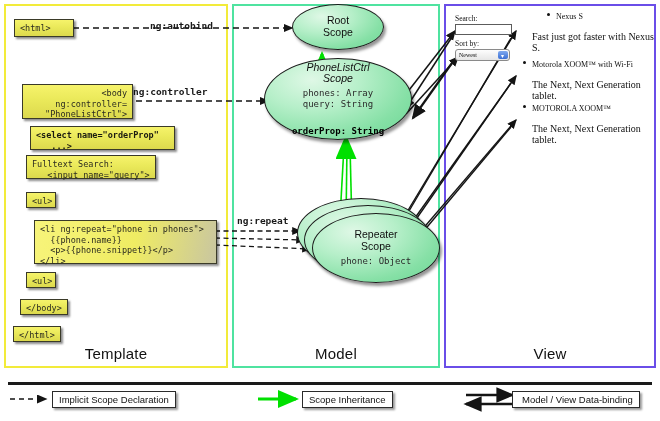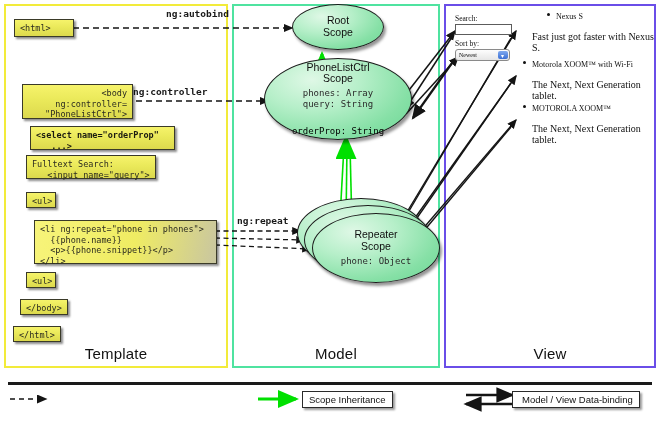--- a/index.html
+++ b/index.html
@@ -116,21 +116,21 @@
     <path d="M401,222 L516,31" stroke="#141414" stroke-width="1.4" fill="none" marker-end="url(#ahB)"></path>
     <path d="M511,38 L399,228" stroke="#141414" stroke-width="1.4" fill="none" marker-end="url(#ahB)"></path>
 
     <path d="M405,232 L516,76" stroke="#141414" stroke-width="1.4" fill="none" marker-end="url(#ahB)"></path>
     <path d="M511,83 L403,238" stroke="#141414" stroke-width="1.4" fill="none" marker-end="url(#ahB)"></path>
 
     <path d="M409,245 L516,120" stroke="#141414" stroke-width="1.4" fill="none" marker-end="url(#ahB)"></path>
     <path d="M511,127 L407,251" stroke="#141414" stroke-width="1.4" fill="none" marker-end="url(#ahB)"></path>
   </svg>
 
-  <div class="arrow-label" style="left:150px;top:8px;margin-left:16px;">ng:autobind</div>
+  <div class="arrow-label" style="left:150px;top:20px;">ng:autobind</div>
   <div class="arrow-label" style="left:133px;top:86px;">ng:controller</div>
   <div class="arrow-label" style="left:237px;top:215px;">ng:repeat</div>
 
   <div class="codebox" style="left:14px;top:19px;width:60px;height:18px;">&lt;html&gt;</div>
 
   <div class="codebox" style="left:22px;top:84px;width:111px;height:35px;text-align:right;">&lt;body
  ng:controller=
  "PhoneListCtrl"&gt;</div>
 
   <div class="codebox b" style="left:30px;top:126px;width:145px;height:24px;">&lt;select name="orderProp"
@@ -151,25 +151,25 @@
   <div class="codebox" style="left:20px;top:299px;width:48px;height:16px;">&lt;/body&gt;</div>
 
   <div class="codebox" style="left:13px;top:326px;width:48px;height:16px;">&lt;/html&gt;</div>
 
   <div class="scope" style="left:292px;top:4px;width:92px;height:46px;">
     <div class="ttl" style="white-space:pre-line;">Root
 Scope</div>
   </div>
 
   <div class="scope" style="left:264px;top:58px;width:148px;height:82px;">
-    <div class="ttl" style="white-space:pre-line;">PhoneListCtrl
+    <div class="ttl" style="white-space:pre-line;font-style:italic;">PhoneListCtrl
 Scope</div>
     <div class="props">phones: Array
 query: String</div>
-    <div class="props" style="font-weight:normal;margin-top:16px;color:#000;">orderProp: String</div>
+    <div class="props" style="font-weight:bold;margin-top:16px;color:#000;">orderProp: String</div>
   </div>
 
   <div class="stack-back" style="left:297px;top:198px;width:128px;height:70px;"></div>
   <div class="stack-back" style="left:304px;top:205px;width:128px;height:70px;"></div>
   <div class="scope" style="left:312px;top:213px;width:128px;height:70px;">
     <div class="ttl" style="white-space:pre-line;">Repeater
 Scope</div>
     <div class="props">phone: Object</div>
   </div>
 
@@ -211,17 +211,18 @@
         <marker id="lhG" markerWidth="7" markerHeight="7" refX="6" refY="3" orient="auto">
           <path d="M0,0 L7,3 L0,6 z" fill="#00e000"></path>
         </marker>
       </defs>
       <path d="M10,19 L46,19" stroke="#141414" stroke-width="1.5" fill="none" stroke-dasharray="5,4" marker-end="url(#lhB)"></path>
       <path d="M258,19 L296,19" stroke="#00e000" stroke-width="3" fill="none" marker-end="url(#lhG)"></path>
       <path d="M466,15 L512,15" stroke="#141414" stroke-width="2.6" fill="none" marker-end="url(#lhB)"></path>
       <path d="M512,24 L466,24" stroke="#141414" stroke-width="2.6" fill="none" marker-end="url(#lhB)"></path>
     </svg>
 
+    <div class="legend-box" style="left:52px;top:11px;height:17px;">Implicit Scope Declaration</div>
     <div class="legend-box" style="left:302px;top:11px;height:17px;">Scope Inheritance</div>
     <div class="legend-box" style="left:512px;top:11px;height:17px;padding-left:9px;">Model / View Data-binding</div>
   </div>
 
 </div>
 
 </body></html>

